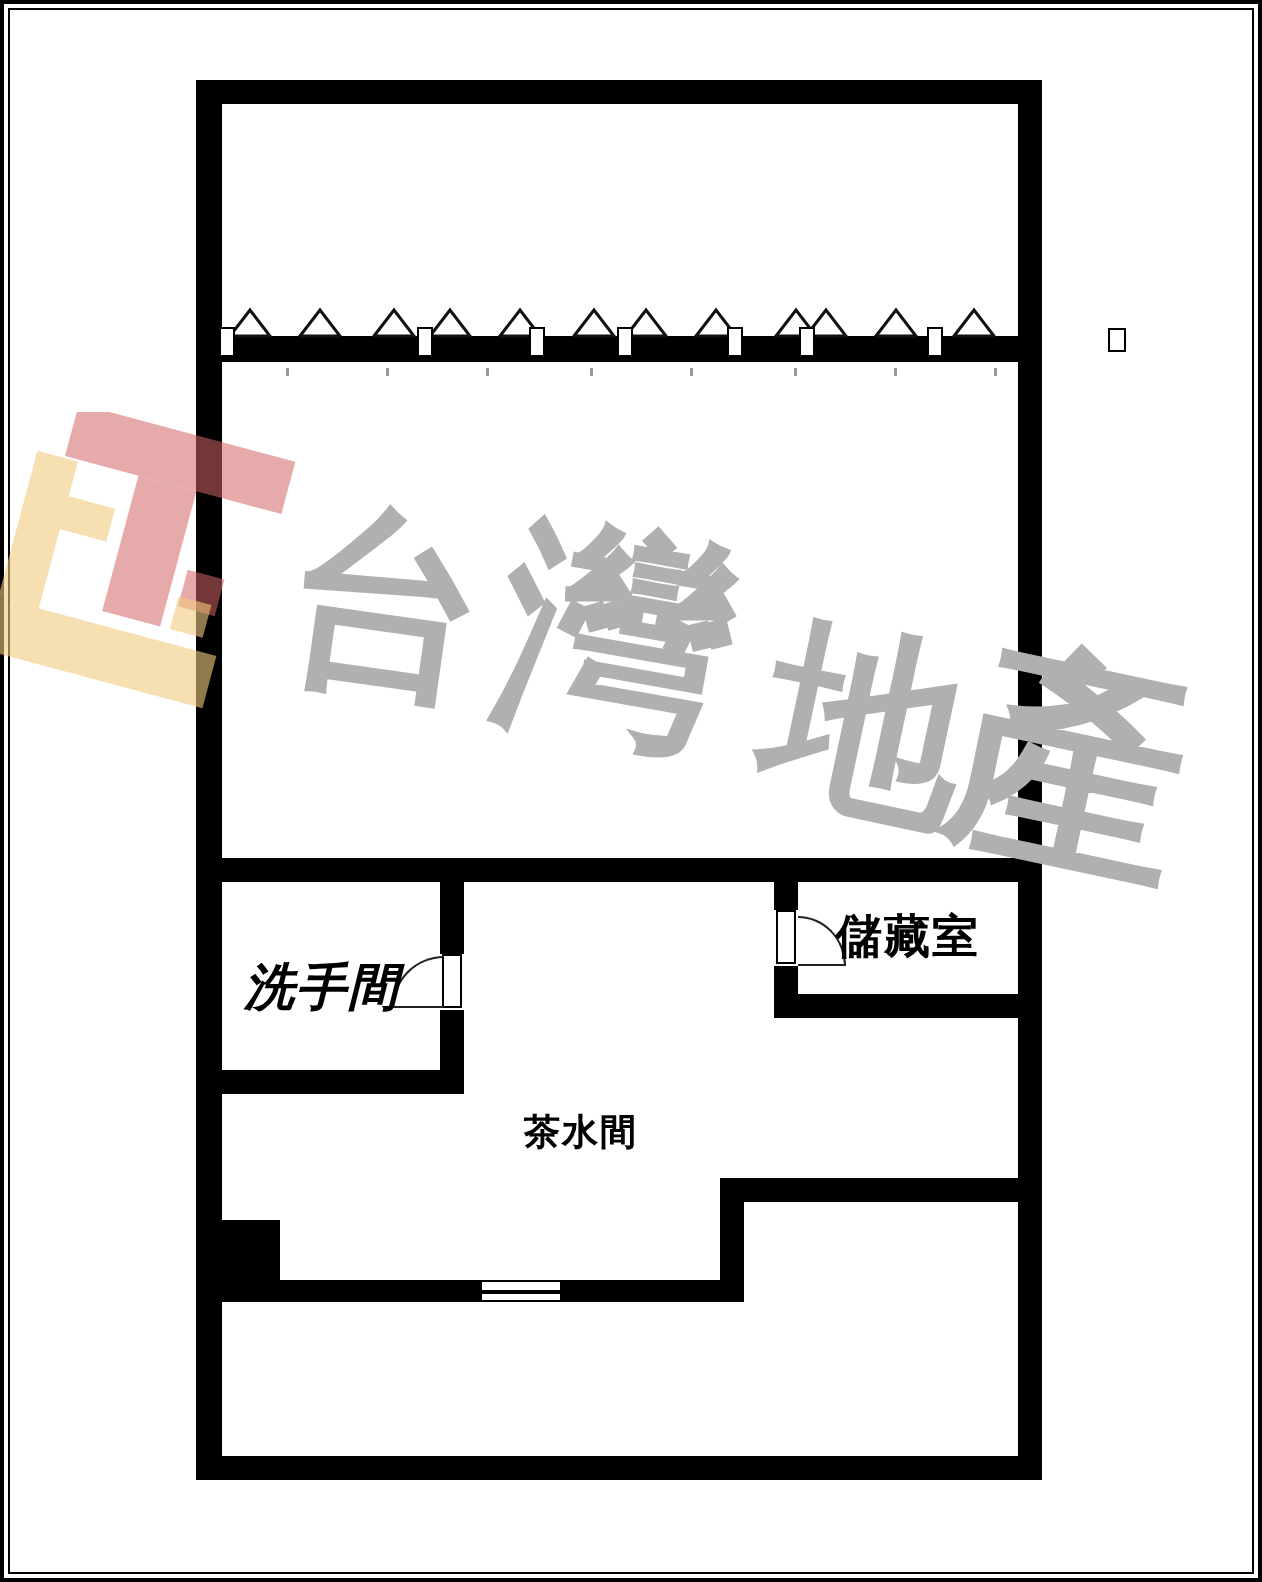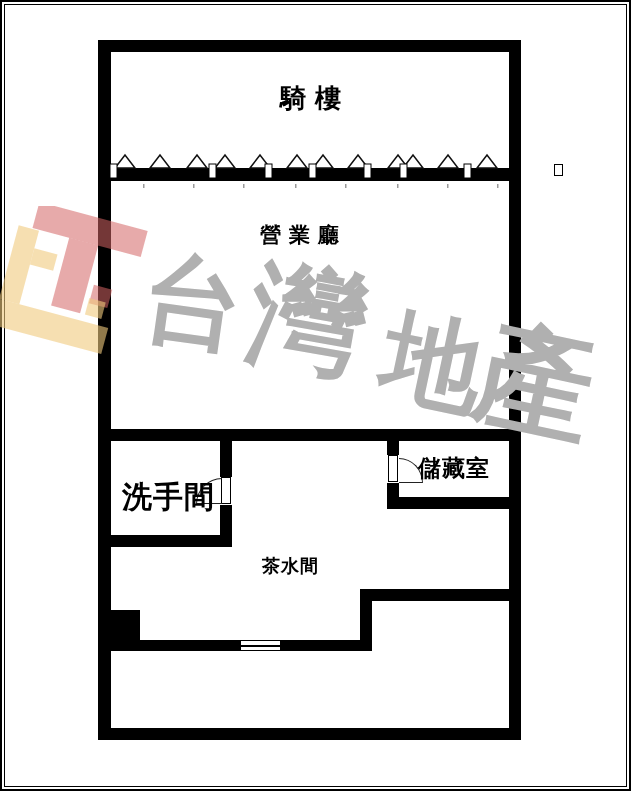--- a/index.html
+++ b/index.html
@@ -101,23 +101,21 @@
       <rect x="83" y="31" width="1.5" height="4"></rect>
       <rect x="133" y="31" width="1.5" height="4"></rect>
       <rect x="185" y="31" width="1.5" height="4"></rect>
       <rect x="235" y="31" width="1.5" height="4"></rect>
       <rect x="287" y="31" width="1.5" height="4"></rect>
       <rect x="337" y="31" width="1.5" height="4"></rect>
       <rect x="387" y="31" width="1.5" height="4"></rect>
     </g>
   </svg>
 
-  <div class="room-label" style="left:240px;top:85px;width:142px;text-align:center;font-size:26px;">騎 樓</div>
-  <div class="room-label" style="left:230px;top:224px;width:140px;text-align:center;font-size:21px;">營 業 廳</div>
-  <div class="room-label" style="left:122px;top:482px;font-size:30px;">洗手間</div>
+  <div class="room-label" style="left:122px;top:482px;font-size:25px;font-style:italic;">洗手間</div>
   <div class="room-label" style="left:418px;top:457px;font-size:23px;">儲藏室</div>
   <div class="room-label" style="left:262px;top:557px;font-size:18px;">茶水間</div>
 
   <div class="unknown-box" style="left:554px;top:164px;width:9px;height:12px;"></div>
 
   <svg class="wm-logo" style="left:-2px;top:206px;" width="165" height="170" viewBox="0 0 165 170">
     <g transform="rotate(15 70 75)">
       <g fill="rgba(211,100,100,0.55)">
         <rect x="22" y="6" width="112" height="27"></rect>
         <rect x="60" y="33" width="30" height="70"></rect>

